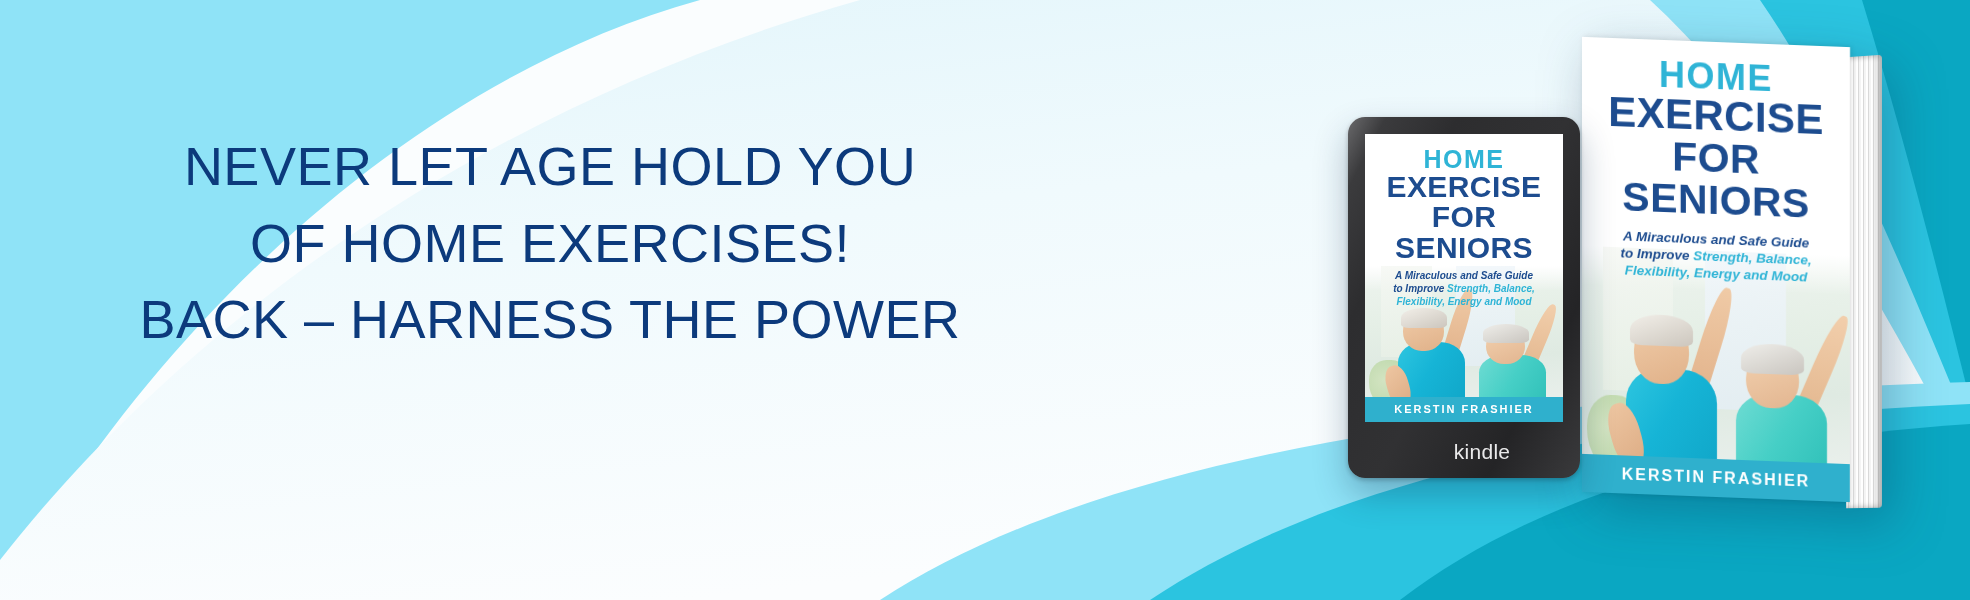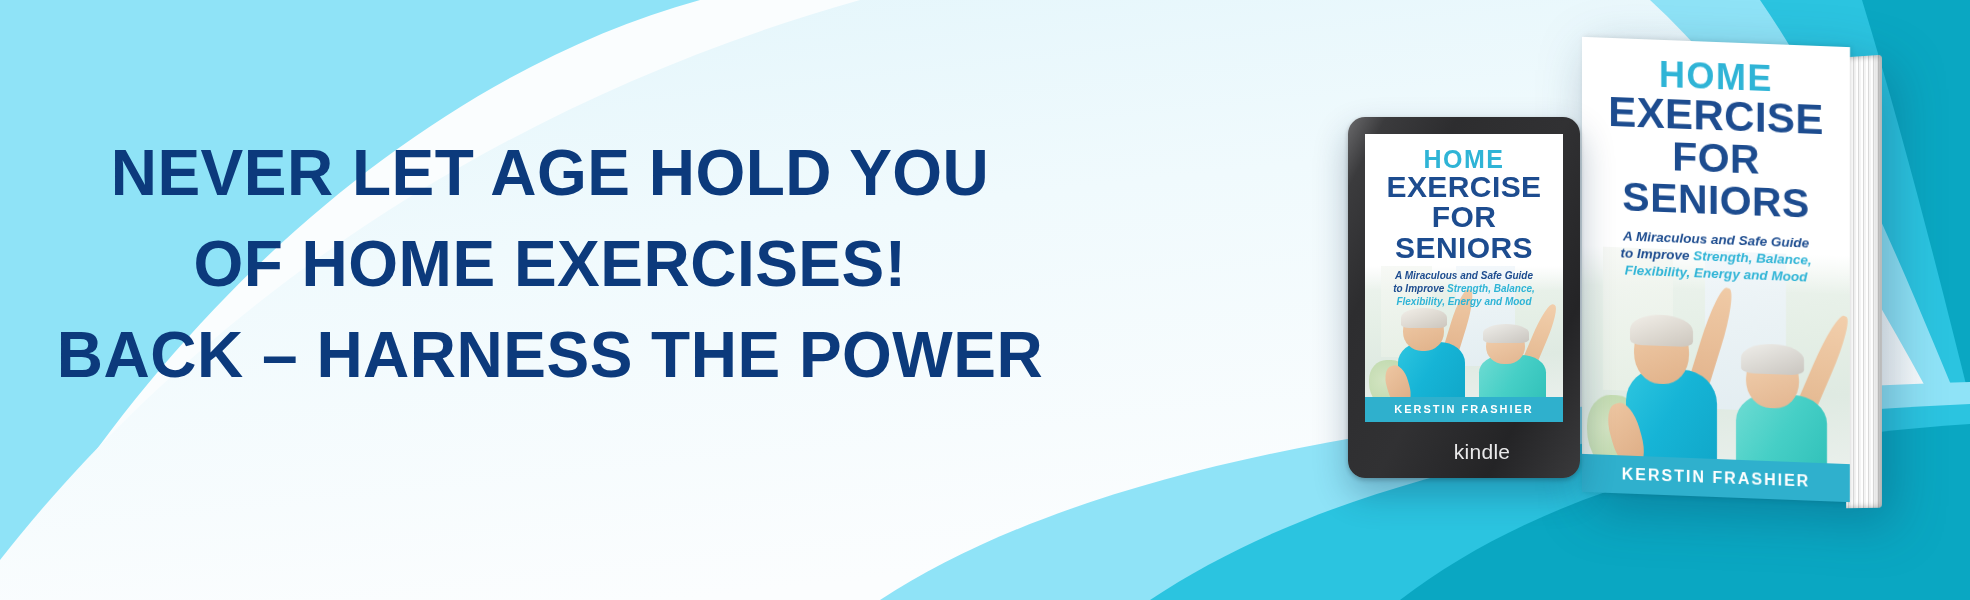--- a/index.html
+++ b/index.html
@@ -34,22 +34,22 @@
     left: 0px;
     top: 128px;
     width: 1100px;
     text-align: center;
     z-index: 20;
   }
   .headline-line {
     display: block;
     color: #0c3a7c;
     font-family: "Liberation Sans", sans-serif;
-    font-weight: 700;
-    font-size: 64px;
+    font-weight: 400;
+    font-size: 54px;
     letter-spacing: 0.5px;
     line-height: 1.42;
     white-space: nowrap;
     text-transform: uppercase;
   }
 
   
   .kindle {
     position: absolute;
     left: 1348px;

